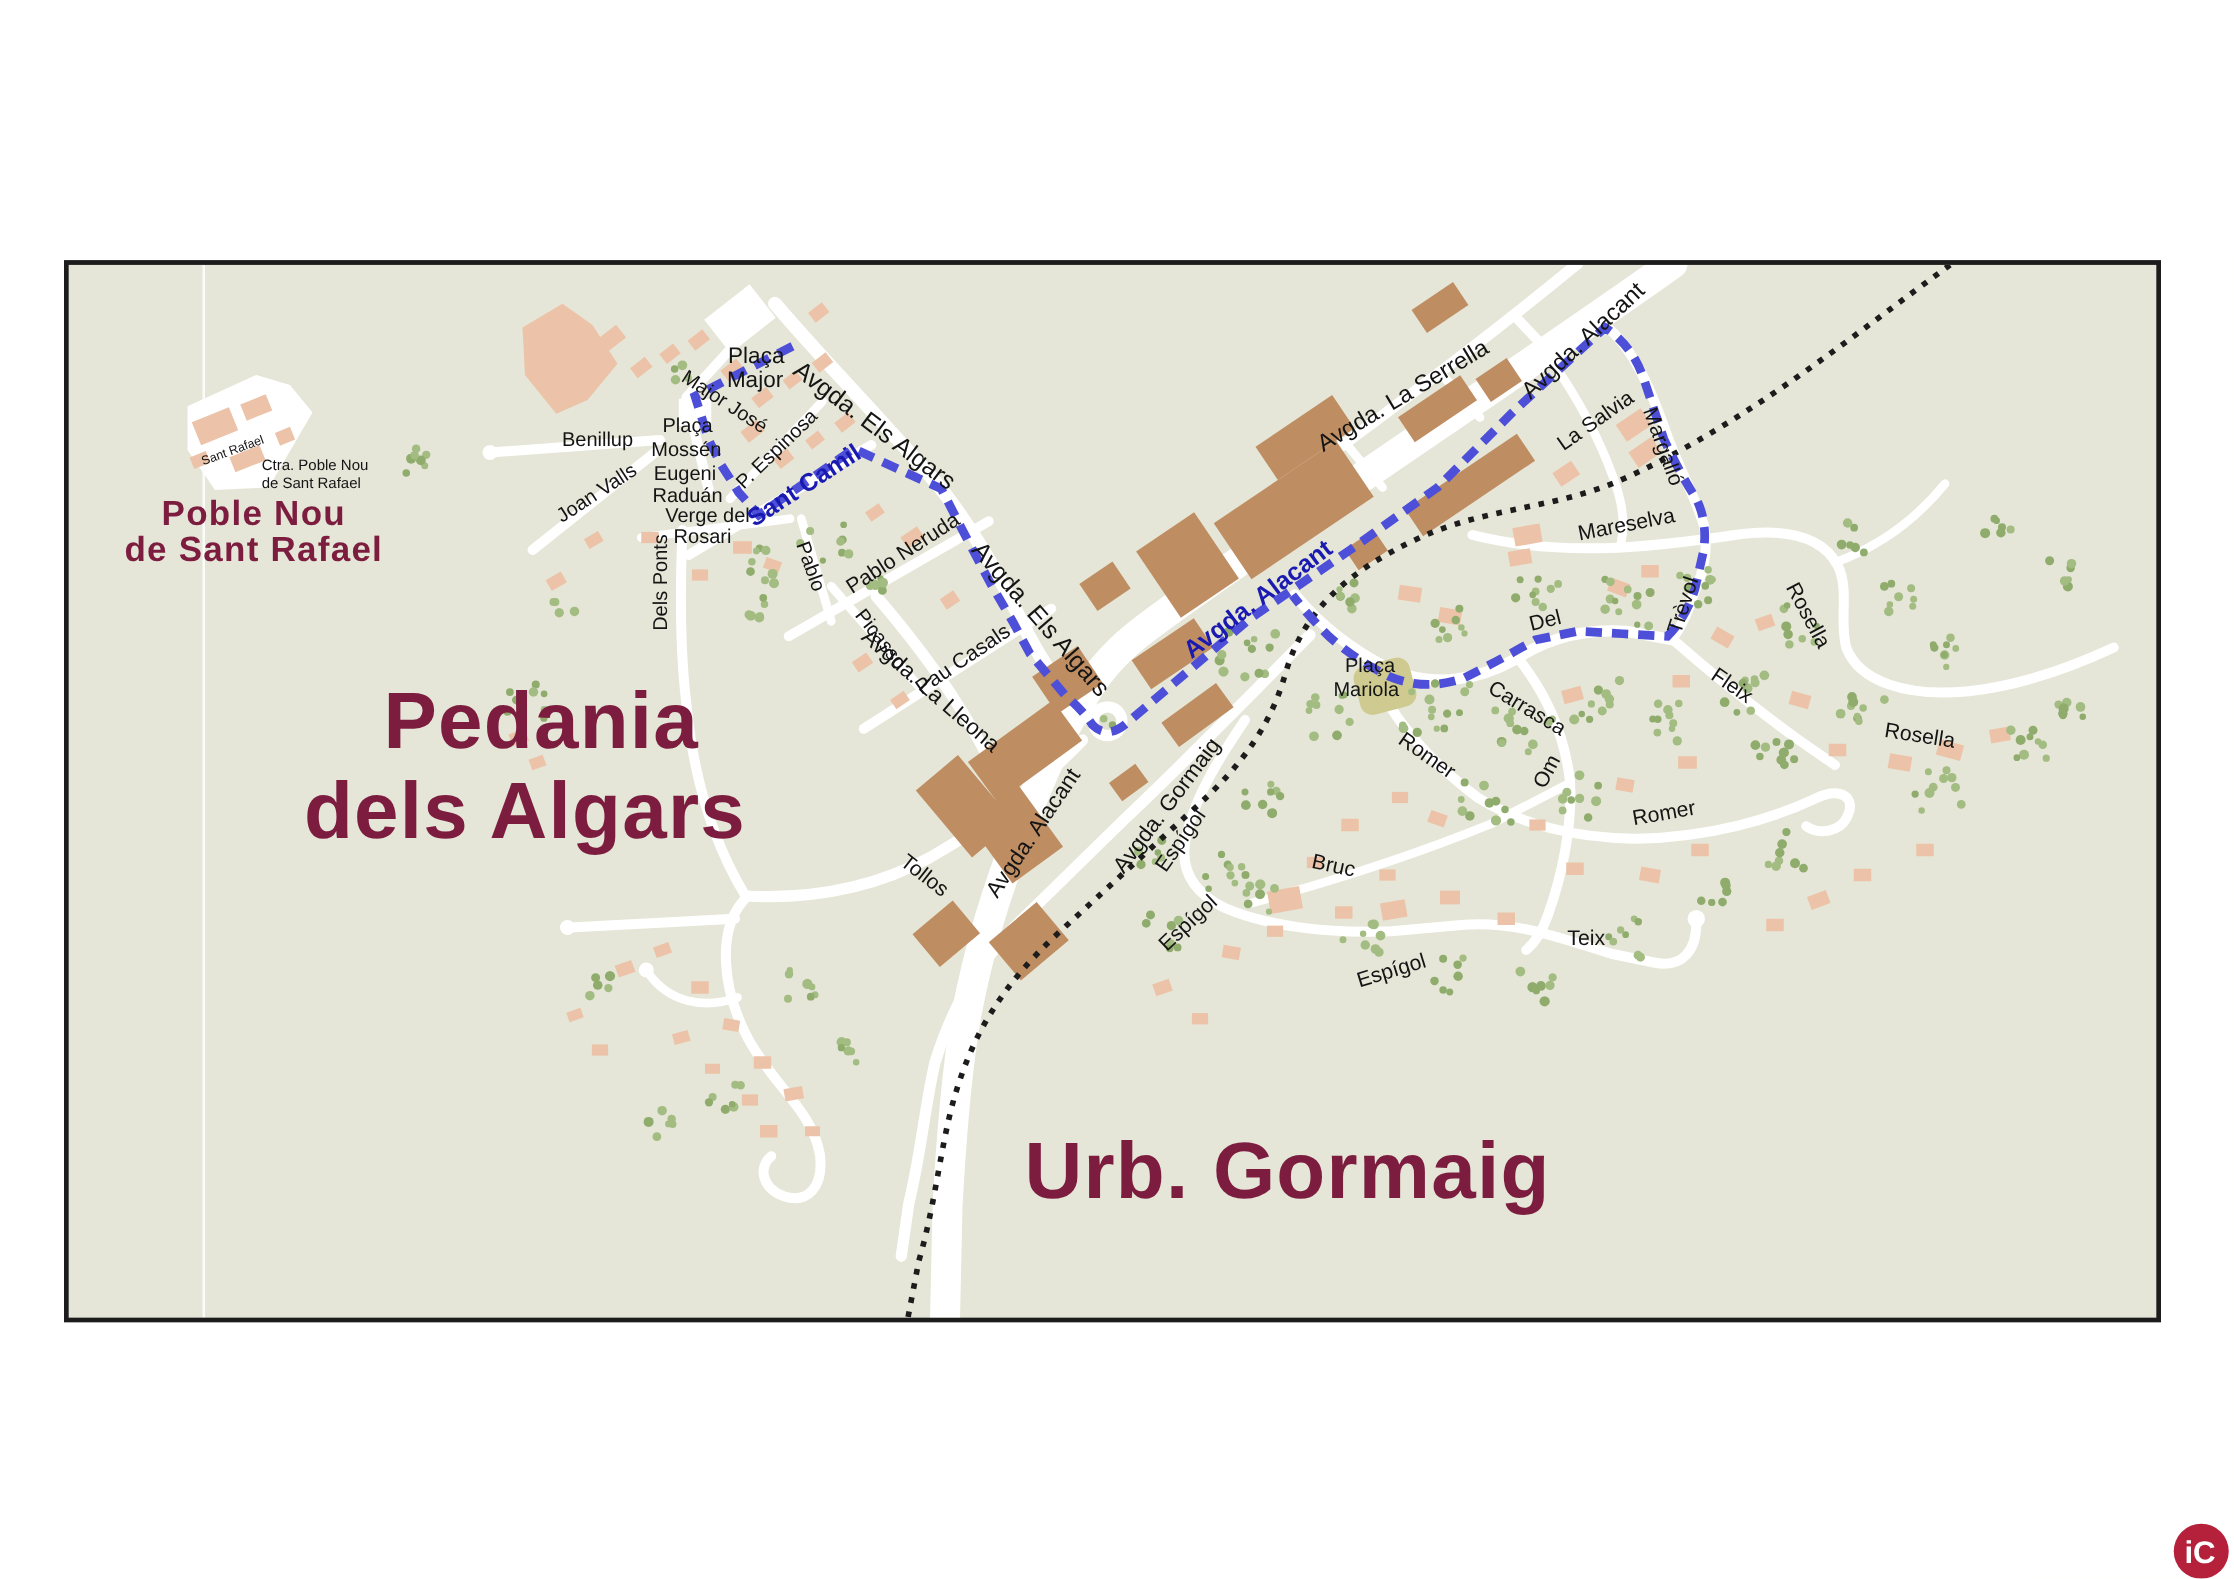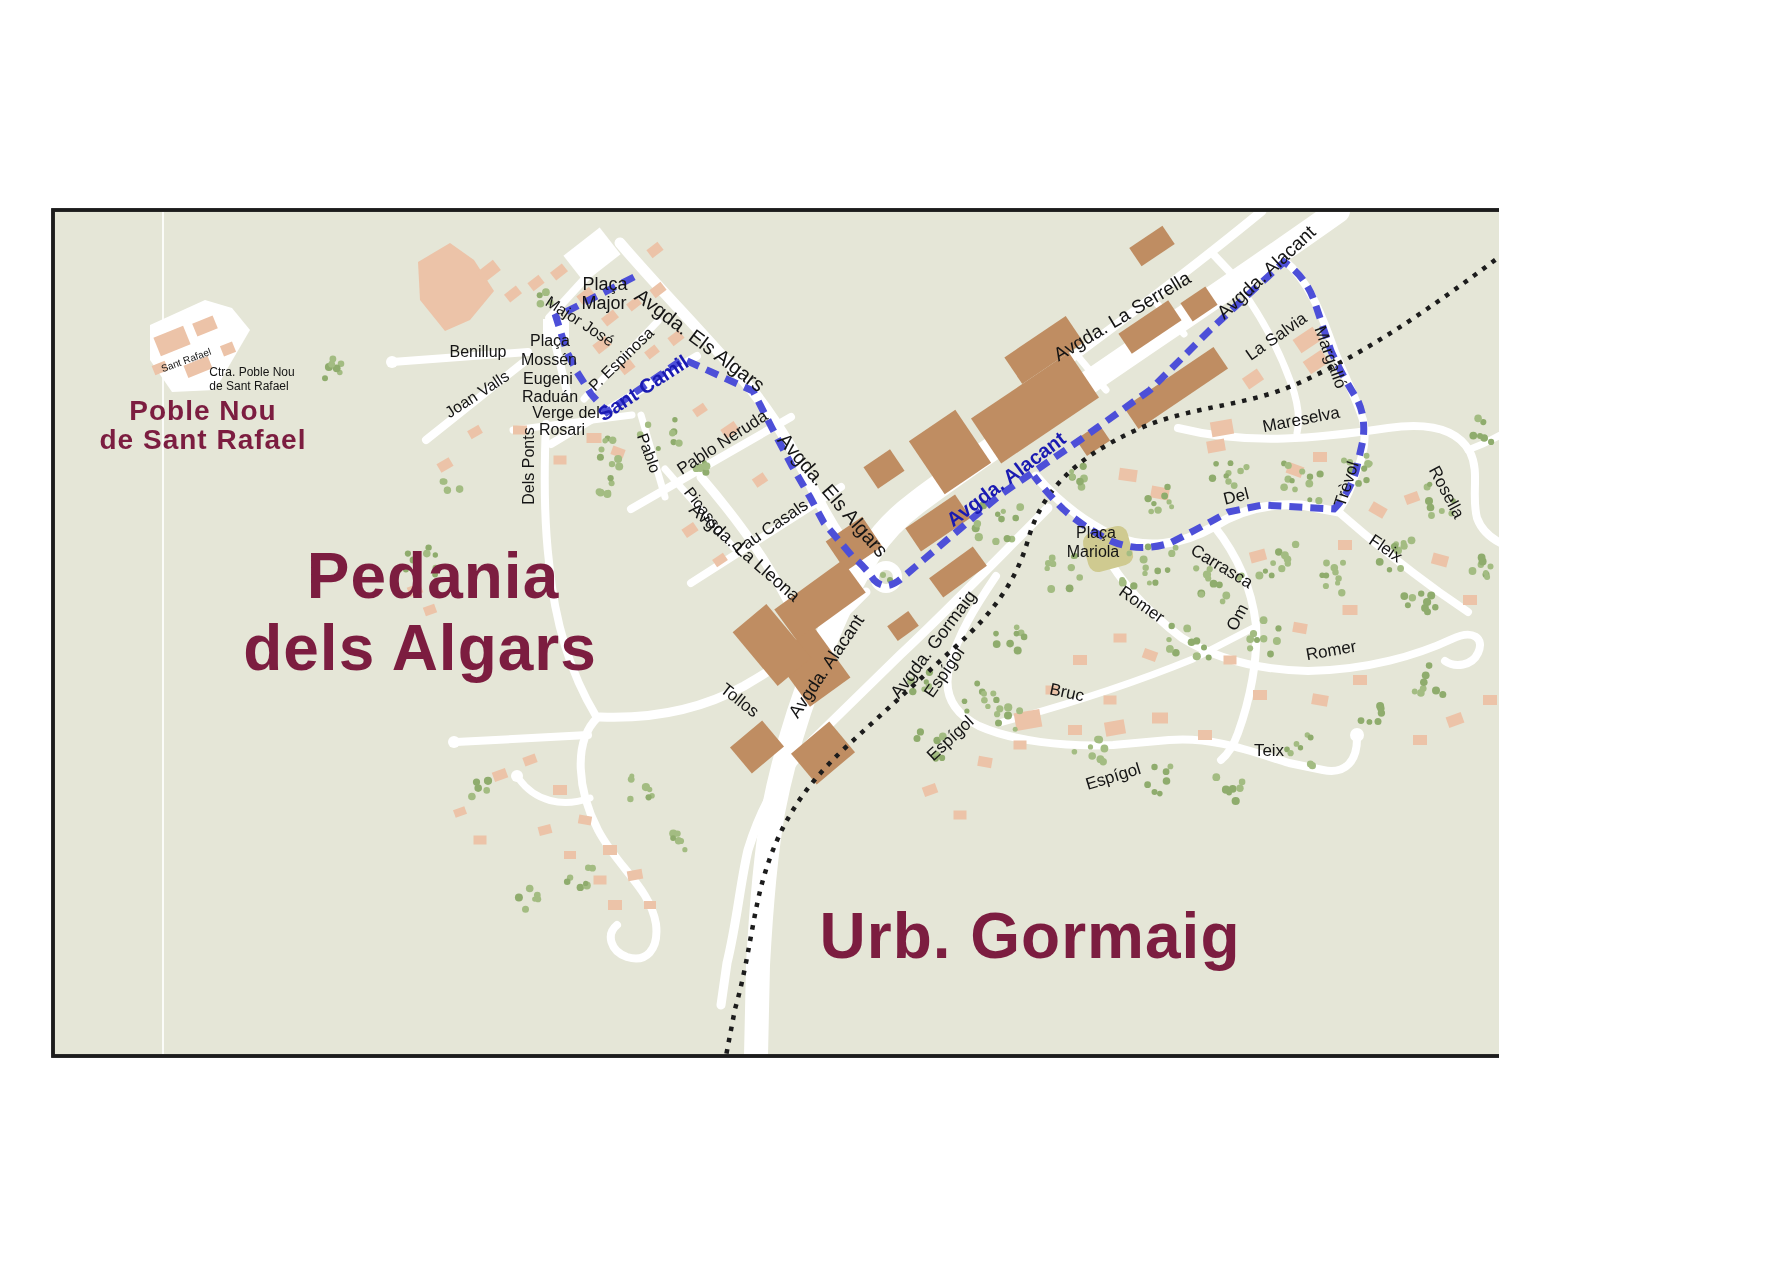--- a/index.html
+++ b/index.html
@@ -2,21 +2,21 @@
 <html style="--background: #ffffff; --map-bg: #e5e6d7; --road: #ffffff; --building-dark: #bf8d62; --building-light: #ecc3a8; --tree: #a3bc82; --tree2: #8fac6d; --route-blue: #4d4fd8; --route-label-blue: #1a1ab2; --railway: #1c1c1c; --street-label: #141414; --title-maroon: #7c1d40; --logo-red: #b5213a; --plaza: #cfca90;"><head>
 <meta charset="utf-8">
 <style>
   :root{
     --background:#ffffff; --map-bg:#e5e6d7; --road:#ffffff;
     --building-dark:#bf8d62; --building-light:#ecc3a8; --tree:#a3bc82; --tree2:#8fac6d;
     --route-blue:#4d4fd8; --route-label-blue:#1a1ab2; --railway:#1c1c1c;
     --street-label:#141414; --title-maroon:#7c1d40; --logo-red:#b5213a; --plaza:#cfca90;
   }
   html,body{margin:0;padding:0;background:var(--background);}
-  .page{position:relative;width:1499px;height:1263px;background:var(--background);overflow:hidden;
+  .page{position:relative;width:1787px;height:1263px;background:var(--background);overflow:hidden;
         font-family:"Liberation Sans", sans-serif;}
   svg{position:absolute;left:0;top:0;}
   text{font-family:"Liberation Sans", sans-serif;}
   .street{fill:var(--street-label);font-weight:400;}
   .street.blue{fill:var(--route-label-blue);font-weight:700;}
   .title{fill:var(--title-maroon);font-weight:700;letter-spacing:1px;}
 </style>
 </head>
 <body>
 

